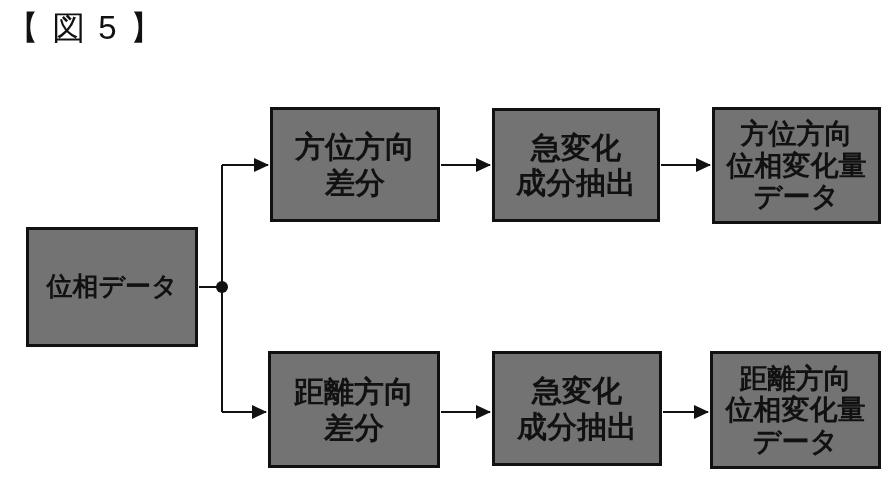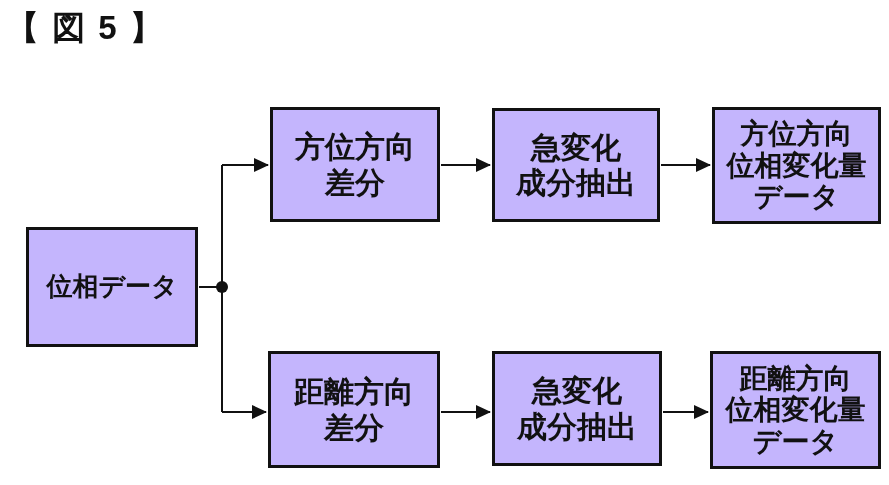--- a/index.html
+++ b/index.html
@@ -14,28 +14,28 @@
     background: #ffffff;
     font-family: "Liberation Sans", "DejaVu Sans", sans-serif;
     color: #111111;
     overflow: hidden;
   }
   .fig-title {
     position: absolute;
     left: 6px;
     top: 6px;
     font-size: 33px;
-    font-weight: 700;
+    font-weight: 400;
     letter-spacing: 2px;
     white-space: nowrap;
   }
   .node {
     position: absolute;
     border: 3px solid #111111;
-    background: #c4b5fd;
+    background: #737373;
     display: flex;
     flex-direction: column;
     align-items: center;
     justify-content: center;
     text-align: center;
     box-sizing: border-box;
   }
   .node span {
     display: block;
     font-weight: 600;

